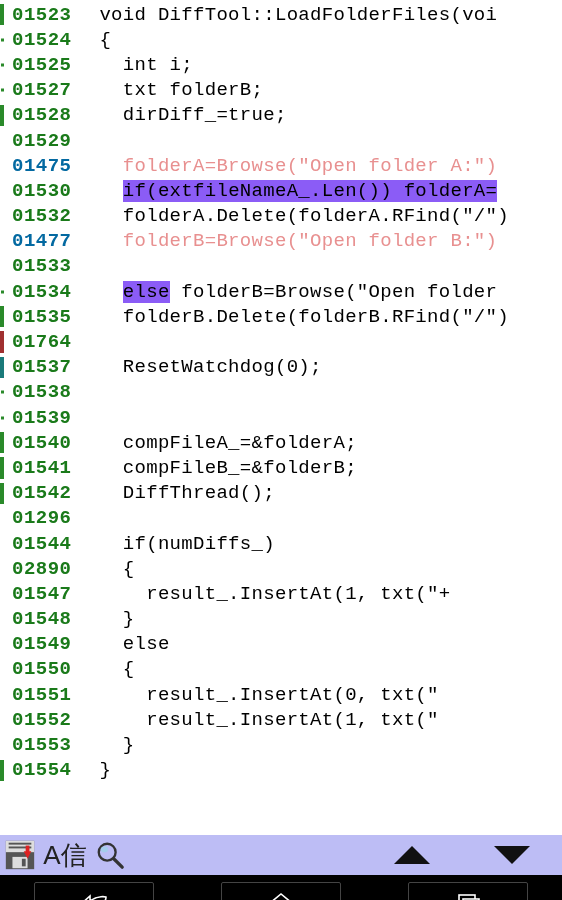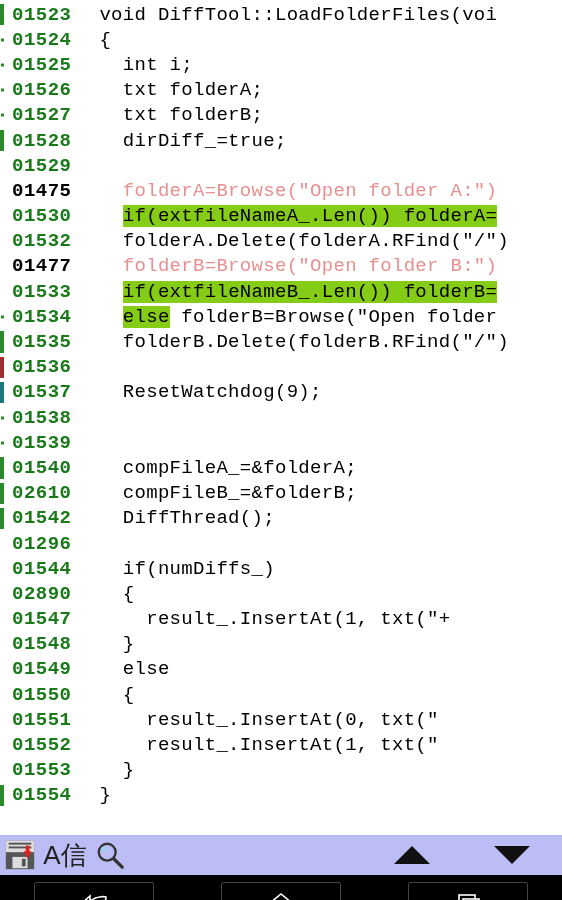--- a/index.html
+++ b/index.html
@@ -53,32 +53,32 @@
   .line-no {
     width: 70px;
     flex-shrink: 0;
     text-align: left;
     padding-left: 6px;
     color: #1a7a1a;
     font-weight: bold;
     font-size: 19px;
     letter-spacing: 0.5px;
   }
-  .line-no.removed { color: #000000; }
+  .line-no.removed { color: #0369a1; }
   
   .code-text {
     font-size: 19px;
     font-weight: normal;
     color: #000;
     flex: 1;
     overflow: hidden;
     letter-spacing: 0.3px;
   }
   .code-text .removed-text { color: #e89090; }
-  .code-text .hl { background: #84cc16; }
+  .code-text .hl { background: #8b5cf6; }
   
   
   .toolbar {
     width: 562px;
     height: 40px;
     background: #bdbdf5;
     display: flex;
     align-items: center;
     position: relative;
   }
@@ -124,37 +124,36 @@
   }
   .nav-btn svg { stroke: #fff; fill: none; stroke-width: 2; }
 </style>
 </head>
 <body>
 
 <div class="editor-area" id="editor">
     <div class="code-line"><div class="gutter-mark solid"></div><div class="line-no">01523</div><div class="code-text"><span>  void DiffTool::LoadFolderFiles(voi</span></div></div>
     <div class="code-line"><div class="gutter-mark dot"><div class="dot"></div></div><div class="line-no">01524</div><div class="code-text"><span>  {</span></div></div>
     <div class="code-line"><div class="gutter-mark dot"><div class="dot"></div></div><div class="line-no">01525</div><div class="code-text"><span>    int i;</span></div></div>
-    <div class="code-line"><div class="gutter-mark dot"><div class="dot"></div></div><div class="line-no">01526</div><div class="code-text"><span>    txt folderA;</span></div></div>
     <div class="code-line"><div class="gutter-mark dot"><div class="dot"></div></div><div class="line-no">01527</div><div class="code-text"><span>    txt folderB;</span></div></div>
     <div class="code-line"><div class="gutter-mark solid"></div><div class="line-no">01528</div><div class="code-text"><span>    dirDiff_=true;</span></div></div>
     <div class="code-line"><div class="gutter-mark "></div><div class="line-no">01529</div><div class="code-text"><span> </span></div></div>
     <div class="code-line"><div class="gutter-mark "></div><div class="line-no removed">01475</div><div class="code-text"><span class="removed-text">    folderA=Browse("Open folder A:")</span></div></div>
     <div class="code-line"><div class="gutter-mark "></div><div class="line-no">01530</div><div class="code-text"><span>    </span><span class="hl">if(extfileNameA_.Len()) folderA=</span></div></div>
     <div class="code-line"><div class="gutter-mark "></div><div class="line-no">01532</div><div class="code-text"><span>    folderA.Delete(folderA.RFind("/")</span></div></div>
     <div class="code-line"><div class="gutter-mark "></div><div class="line-no removed">01477</div><div class="code-text"><span class="removed-text">    folderB=Browse("Open folder B:")</span></div></div>
-    <div class="code-line"><div class="gutter-mark "></div><div class="line-no">01533</div><div class="code-text"><span>    </span><span class="hl">if(extfileNameB_.Len()) folderB=</span></div></div>
+    <div class="code-line"><div class="gutter-mark "></div><div class="line-no">01533</div><div class="code-text"><span>    </span></div></div>
     <div class="code-line"><div class="gutter-mark dot"><div class="dot"></div></div><div class="line-no">01534</div><div class="code-text"><span>    </span><span class="hl">else</span><span> folderB=Browse("Open folder</span></div></div>
     <div class="code-line"><div class="gutter-mark solid"></div><div class="line-no">01535</div><div class="code-text"><span>    folderB.Delete(folderB.RFind("/")</span></div></div>
-    <div class="code-line"><div class="gutter-mark red"></div><div class="line-no">01536</div><div class="code-text"><span> </span></div></div>
-    <div class="code-line"><div class="gutter-mark teal"></div><div class="line-no">01537</div><div class="code-text"><span>    ResetWatchdog(9);</span></div></div>
+    <div class="code-line"><div class="gutter-mark red"></div><div class="line-no">01764</div><div class="code-text"><span> </span></div></div>
+    <div class="code-line"><div class="gutter-mark teal"></div><div class="line-no">01537</div><div class="code-text"><span>    ResetWatchdog(0);</span></div></div>
     <div class="code-line"><div class="gutter-mark dot"><div class="dot"></div></div><div class="line-no">01538</div><div class="code-text"><span> </span></div></div>
     <div class="code-line"><div class="gutter-mark dot"><div class="dot"></div></div><div class="line-no">01539</div></div>
     <div class="code-line"><div class="gutter-mark solid"></div><div class="line-no">01540</div><div class="code-text"><span>    compFileA_=&amp;folderA;</span></div></div>
-    <div class="code-line"><div class="gutter-mark solid"></div><div class="line-no">02610</div><div class="code-text"><span>    compFileB_=&amp;folderB;</span></div></div>
+    <div class="code-line"><div class="gutter-mark solid"></div><div class="line-no">01541</div><div class="code-text"><span>    compFileB_=&amp;folderB;</span></div></div>
     <div class="code-line"><div class="gutter-mark solid"></div><div class="line-no">01542</div><div class="code-text"><span>    DiffThread();</span></div></div>
     <div class="code-line"><div class="gutter-mark "></div><div class="line-no">01296</div><div class="code-text"><span> </span></div></div>
     <div class="code-line"><div class="gutter-mark "></div><div class="line-no">01544</div><div class="code-text"><span>    if(numDiffs_)</span></div></div>
     <div class="code-line"><div class="gutter-mark "></div><div class="line-no">02890</div><div class="code-text"><span>    {</span></div></div>
     <div class="code-line"><div class="gutter-mark "></div><div class="line-no">01547</div><div class="code-text"><span>      result_.InsertAt(1, txt("+</span></div></div>
     <div class="code-line"><div class="gutter-mark "></div><div class="line-no">01548</div><div class="code-text"><span>    }</span></div></div>
     <div class="code-line"><div class="gutter-mark "></div><div class="line-no">01549</div><div class="code-text"><span>    else</span></div></div>
     <div class="code-line"><div class="gutter-mark "></div><div class="line-no">01550</div><div class="code-text"><span>    {</span></div></div>
     <div class="code-line"><div class="gutter-mark "></div><div class="line-no">01551</div><div class="code-text"><span>      result_.InsertAt(0, txt("</span></div></div>
     <div class="code-line"><div class="gutter-mark "></div><div class="line-no">01552</div><div class="code-text"><span>      result_.InsertAt(1, txt("</span></div></div>

